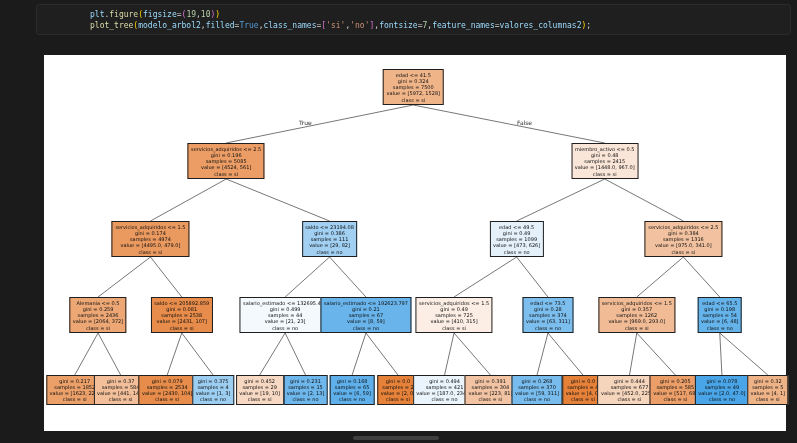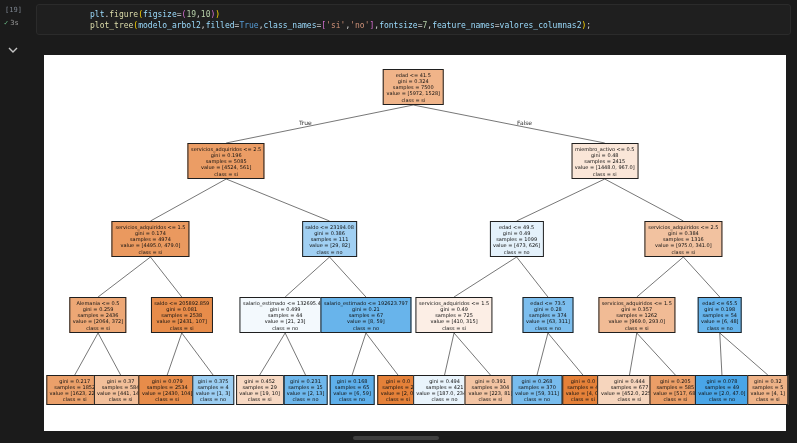--- a/index.html
+++ b/index.html
@@ -30,31 +30,20 @@
 
   
   .hscroll-thumb { position:absolute; left:353px; bottom:3px; width:86px; height:4px;
                    background:#3f3f3f; border-radius:2px; cursor:pointer; }
 </style>
 </head>
 <body>
 
 <div class="page">
 
-  <div class="gutter">
-    <div class="exec-count">[19]</div>
-    <div class="exec-status">
-      <span class="check">✓</span><span>3s</span>
-    </div>
-    <div class="collapse-btn">
-      <svg width="14" height="14" viewBox="0 0 14 14">
-        <polyline points="3,5 7,9 11,5" fill="none" stroke="#c5c5c5" stroke-width="1.4"></polyline>
-      </svg>
-    </div>
-  </div>
 
   <div class="code-cell">
       <div class="code-line"><span style="color: rgb(156, 220, 254);">plt</span><span style="color: rgb(212, 212, 212);">.</span><span style="color: rgb(220, 220, 170);">figure</span><span style="color: rgb(255, 215, 0);">(</span><span style="color: rgb(156, 220, 254);">figsize</span><span style="color: rgb(212, 212, 212);">=</span><span style="color: rgb(218, 112, 214);">(</span><span style="color: rgb(181, 206, 168);">19</span><span style="color: rgb(212, 212, 212);">,</span><span style="color: rgb(181, 206, 168);">10</span><span style="color: rgb(218, 112, 214);">)</span><span style="color: rgb(255, 215, 0);">)</span></div>
       <div class="code-line"><span style="color: rgb(220, 220, 170);">plot_tree</span><span style="color: rgb(255, 215, 0);">(</span><span style="color: rgb(156, 220, 254);">modelo_arbol2</span><span style="color: rgb(212, 212, 212);">,</span><span style="color: rgb(156, 220, 254);">filled</span><span style="color: rgb(212, 212, 212);">=</span><span style="color: rgb(86, 156, 214);">True</span><span style="color: rgb(212, 212, 212);">,</span><span style="color: rgb(156, 220, 254);">class_names</span><span style="color: rgb(212, 212, 212);">=</span><span style="color: rgb(218, 112, 214);">[</span><span style="color: rgb(206, 145, 120);">'si'</span><span style="color: rgb(212, 212, 212);">,</span><span style="color: rgb(206, 145, 120);">'no'</span><span style="color: rgb(218, 112, 214);">]</span><span style="color: rgb(212, 212, 212);">,</span><span style="color: rgb(156, 220, 254);">fontsize</span><span style="color: rgb(212, 212, 212);">=</span><span style="color: rgb(181, 206, 168);">7</span><span style="color: rgb(212, 212, 212);">,</span><span style="color: rgb(156, 220, 254);">feature_names</span><span style="color: rgb(212, 212, 212);">=</span><span style="color: rgb(156, 220, 254);">valores_columnas2</span><span style="color: rgb(255, 215, 0);">)</span><span style="color: rgb(212, 212, 212);">;</span></div>
     </div>
 
   <div class="figure">
     <svg id="edges" viewBox="0 0 742 376">
         <line x1="369.272" y1="50" x2="182.176" y2="88"></line>
         <text x="267.724" y="70" text-anchor="end" class="edge-label">True</text>

